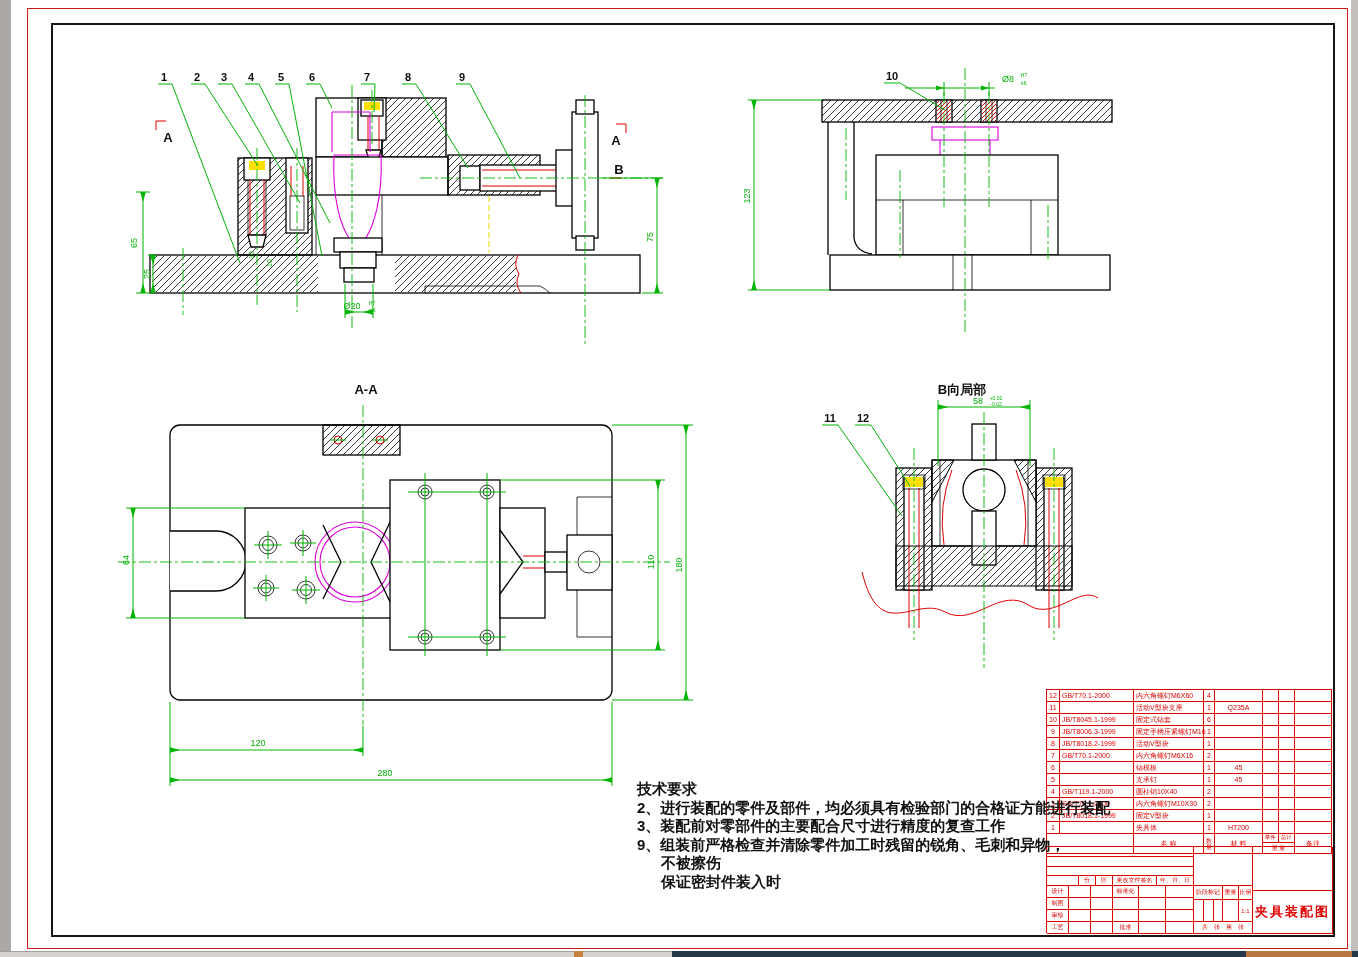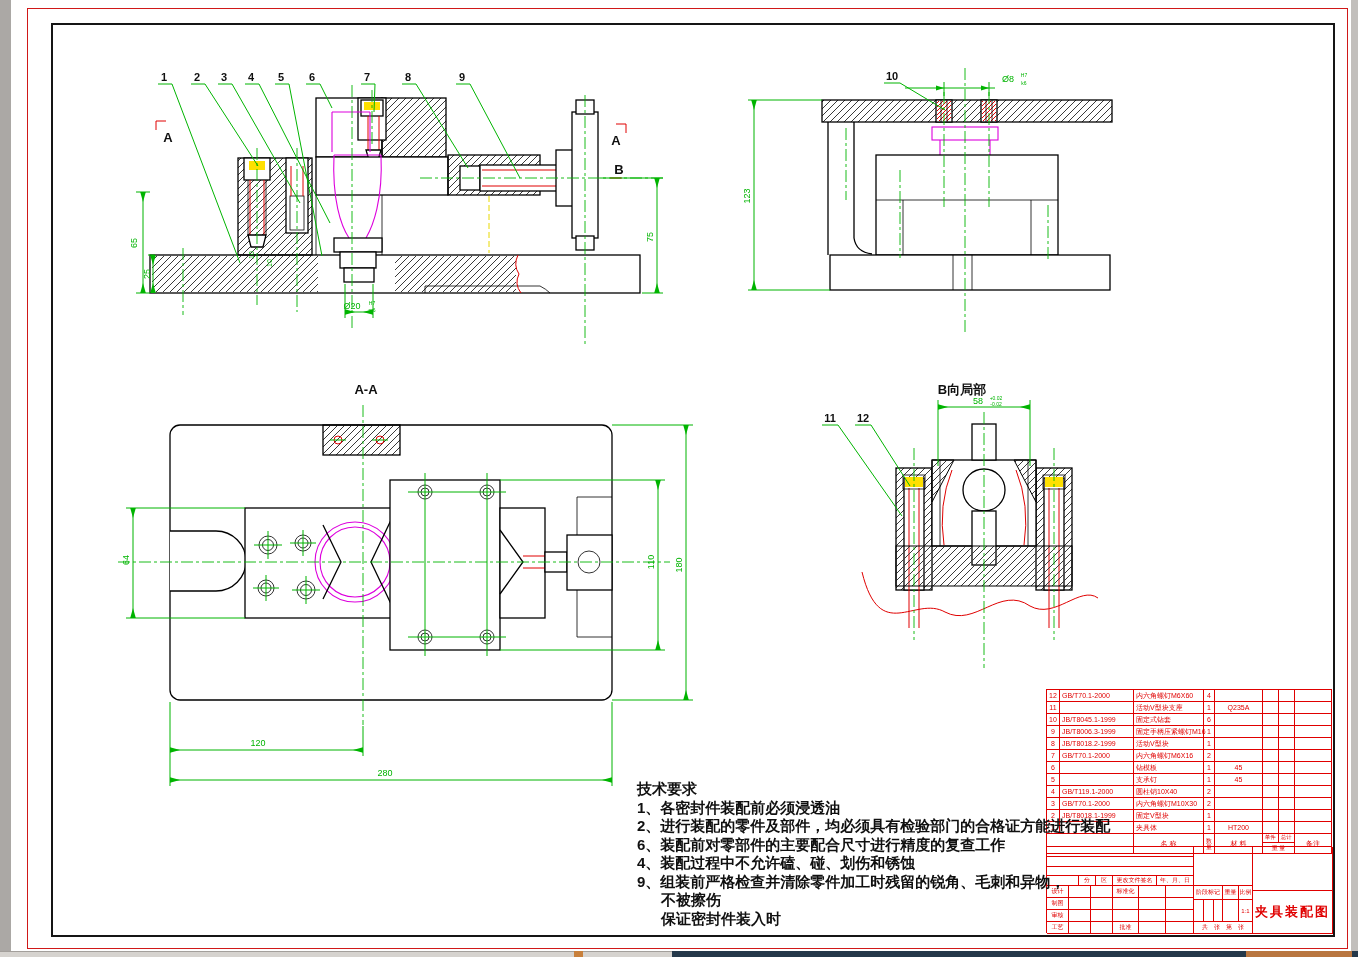--- a/index.html
+++ b/index.html
@@ -469,24 +469,22 @@
     <line class="grn" x1="838" y1="425" x2="902" y2="516"></line>
     <text class="balt" x="830" y="422">11</text>
     <line class="grn" x1="855" y1="425" x2="871" y2="425"></line>
     <line class="grn" x1="871" y1="425" x2="910" y2="486"></line>
     <text class="balt" x="863" y="422">12</text>
   </g>
 </svg>
 
 <div class="abs tech">
   <div class="t-title">技术要求</div>
-  <div>1、各密封件装配前必须浸透油</div>
   <div>2、进行装配的零件及部件，均必须具有检验部门的合格证方能进行装配</div>
-  <div>6、装配前对零部件的主要配合尺寸进行精度的复查工作</div>
-  <div>4、装配过程中不允许磕、碰、划伤和锈蚀</div>
+  <div>3、装配前对零部件的主要配合尺寸进行精度的复查工作</div>
   <div>9、组装前严格检查并清除零件加工时残留的锐角、毛刺和异物，</div>
   <div class="indent">不被擦伤</div>
   <div class="indent">保证密封件装入时</div>
 </div>
 
 <div class="abs bom">
   <div class="bomrow">
       <div class="c1">12</div>
       <div class="c2">GB/T70.1-2000</div>
       <div class="c3">内六角螺钉M6X60</div>

